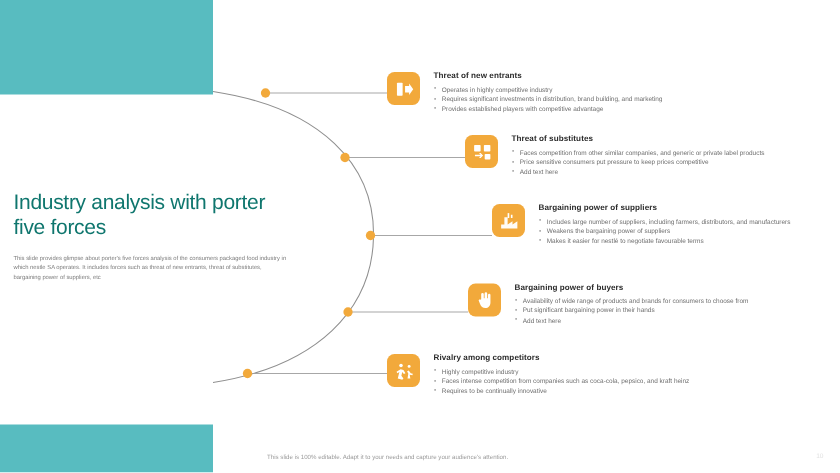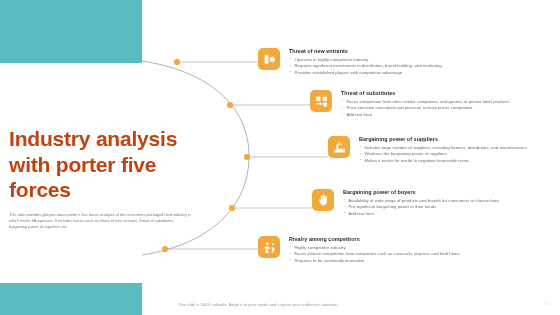--- a/index.html
+++ b/index.html
@@ -21,24 +21,24 @@
     position:absolute; left:0; top:283px;
     width:142px; height:32px;
     background:#58bcc0;
   }
 
   
   .title-area {
     position:absolute; left:9px; top:126px; width:190px;
   }
   .title {
-    font-size:21px;
-    font-weight:bold;
+    font-size:14px;
+    font-weight:normal;
     line-height:1.22;
-    color:#c2410c;
+    color:#0f766e;
     letter-spacing:-0.2px;
   }
   .subtitle {
     margin-top:9px;
     font-size:3.9px;
     line-height:1.62;
     color:#7a7a7a;
     width:182px;
     text-align:left;
   }

